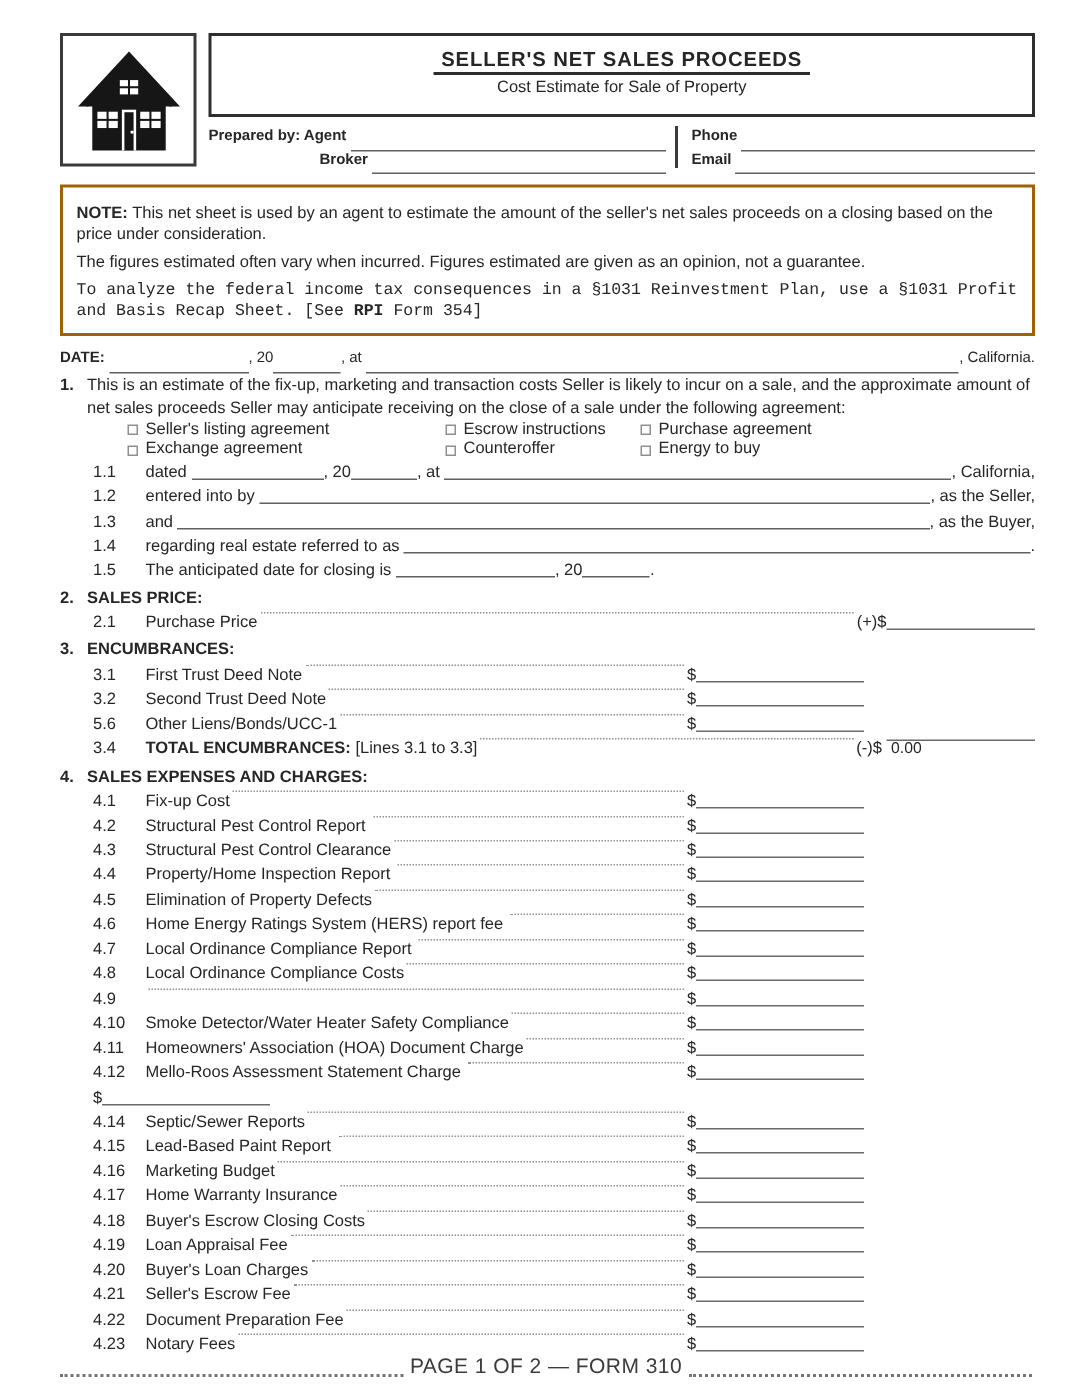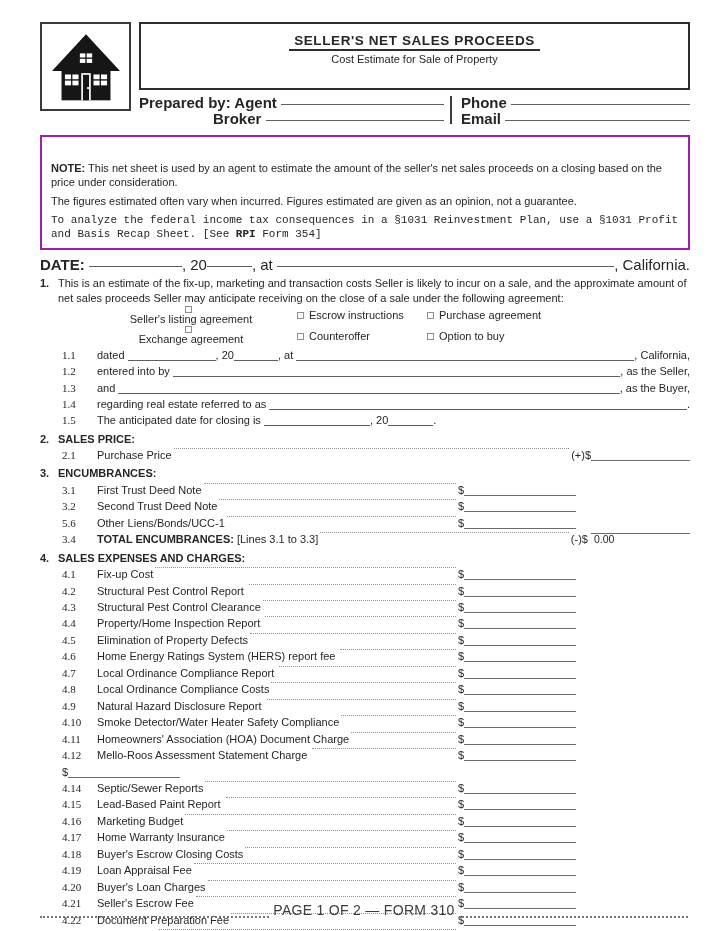--- a/index.html
+++ b/index.html
@@ -6,59 +6,59 @@
   html,body { width:720px; background:#ffffff; }
   body { font-family:"Liberation Sans", sans-serif; color:#262626; }
   .page { position:relative; width:720px; height:931px; padding:22px 30px 0 40px; overflow:hidden; }
   .txt { white-space:pre; }
   .b { font-weight:bold; }
 
   
   .header-row { display:flex; }
   .logo-box { width:91px; height:89px; border:2px solid #3a3a3a; display:flex; align-items:center; justify-content:center; flex:none; }
   .header-right { flex:1; margin-left:8px; }
-  .title-box { border:2px solid #2e2e2e; height:68px; text-align:center; padding-top:7px; }
+  .title-box { border:2px solid #2e2e2e; height:56px; text-align:center; padding-top:7px; }
   .title { font-size:13.5px; font-weight:bold; letter-spacing:.6px; display:inline-block; border-bottom:2px solid #2e2e2e; padding:0 5px 1px; }
   .subtitle { font-size:11px; margin-top:2px; }
   .prepared { display:flex; margin-top:5px; font-size:11px; }
   .prep-left { width:305px; }
   .prep-right { flex:1; }
   .prep-line { display:flex; align-items:baseline; font-weight:bold; line-height:17px; }
   .prep-line.indent { padding-left:74px; }
   .vdiv { width:2px; background:#3a3a3a; margin:1px 9px 2px 6px; }
 
   
-  .note-box { border:2px solid #a21caf; margin-top:9px; padding:24px 9px 7px; font-size:11px; }
+  .note-box { border:2px solid #a16207; margin-top:9px; padding:10px 9px 7px; font-size:11px; }
   .note-box p { line-height:14px; margin-bottom:5px; }
   .note-box p:last-child { margin-bottom:0;font-family:Liberation Mono, monospace; }
 
   
-  .seg-row { display:flex; align-items:center; font-size:15px; line-height:15.5px; }
+  .seg-row { display:flex; align-items:flex-end; font-size:10px; line-height:15.5px; }
   .segs { display:contents; }
   .blank { display:inline-block; height:0; border-bottom:1.5px solid #5f5f5f; position:relative; top:2px; }
   .fill { flex:1 1 auto; }
   .leader { flex:1 1 auto; min-width:6px; height:0; border-bottom:1.6px dotted #919191; position:relative; top:1px; margin:0 2px; }
 
   .date-row { margin-top:7px; }
 
   
   .sec { margin-top:2px; }
   .sec-head { display:flex; font-weight:bold; font-size:11px; line-height:16.4px; margin-top:2px; }
   .sec-num { width:18px; flex:none; }
   .intro-row { display:flex; font-size:11px; line-height:15px; }
   .intro-text { flex:1; }
 
   .cb-row { display:flex; padding-left:45px; font-size:11px; line-height:13.8px; align-items:center; }
   .cb-cell { display:flex; align-items:center; }
-  .cb-cell.c0 { width:212px;flex-direction:column; } .cb-cell.c1 { width:130px; }
+  .cb-cell.c0 { width:212px; } .cb-cell.c1 { width:130px; }
   .cbox { display:inline-block; width:7px; height:7px; border:1px solid #8f8f8f; margin-right:5px; flex:none; }
 
   .item-row, .money-row { display:flex; align-items:baseline; font-size:11px; line-height:16.3px; padding-left:22px; }
   .money-row { line-height:16.45px; }
-  .inum { width:35px; flex:none; white-space:pre;font-family:Liberation Serif, serif; }
+  .inum { width:35px; flex:none; white-space:pre; }
   .mr-left { flex:0 0 396px; display:flex; align-items:flex-start; min-width:0; overflow:hidden; }
   .mr-left.wide { flex:1 1 auto; }
   .prefix { white-space:pre; }
   .amt { width:112px; flex:none; border-color:#6a6a6a; border-bottom-width:1.8px; }
   .amt-wide { width:99px; }
   .amt .val { font-size:10.5px; position:relative; top:-2px; padding-left:3px; }
 
   
   .footer { position:absolute; left:40px; right:32px; bottom:13px; display:flex; align-items:flex-end; font-size:14px; color:#3c3c3c; }
   .fdots { flex:1; height:0; border-bottom:2px dotted #757575; }
@@ -163,21 +163,21 @@
           <span class="cb-cell c0">
             <span class="cbox"></span>
             <span class="txt">Exchange agreement</span>
           </span>
           <span class="cb-cell c1">
             <span class="cbox"></span>
             <span class="txt">Counteroffer</span>
           </span>
           <span class="cb-cell c2">
             <span class="cbox"></span>
-            <span class="txt">Option to buy</span>
+            <span class="txt">Energy to buy</span>
           </span>
         </div>
       </div>
     <div>
         <div class="item-row">
           <span class="inum txt">1.1</span>
           <span class="segs"><span class="txt">dated </span><span class="blank" style="width: 88px;"></span><span class="txt">, 20</span><span class="blank" style="width: 44px;"></span><span class="txt">, at </span><span class="blank fill"></span><span class="txt">, California,</span></span>
         </div>
         <div class="item-row">
           <span class="inum txt">1.2</span>
@@ -336,21 +336,20 @@
             <span class="inum txt">4.8</span>
             <span class="txt">Local Ordinance Compliance Costs</span>
             <span class="leader"></span>
           </div>
           <span class="txt prefix">$</span>
           <span class="blank amt"></span>
         </div>
         <div class="money-row">
           <div class="mr-left">
             <span class="inum txt">4.9</span>
-            <span class="txt">Natural Hazard Disclosure Report </span>
             <span class="leader"></span>
           </div>
           <span class="txt prefix">$</span>
           <span class="blank amt"></span>
         </div>
         <div class="money-row">
           <div class="mr-left">
             <span class="inum txt">4.10</span>
             <span class="txt">Smoke Detector/Water Heater Safety Compliance</span>
             <span class="leader"></span>

